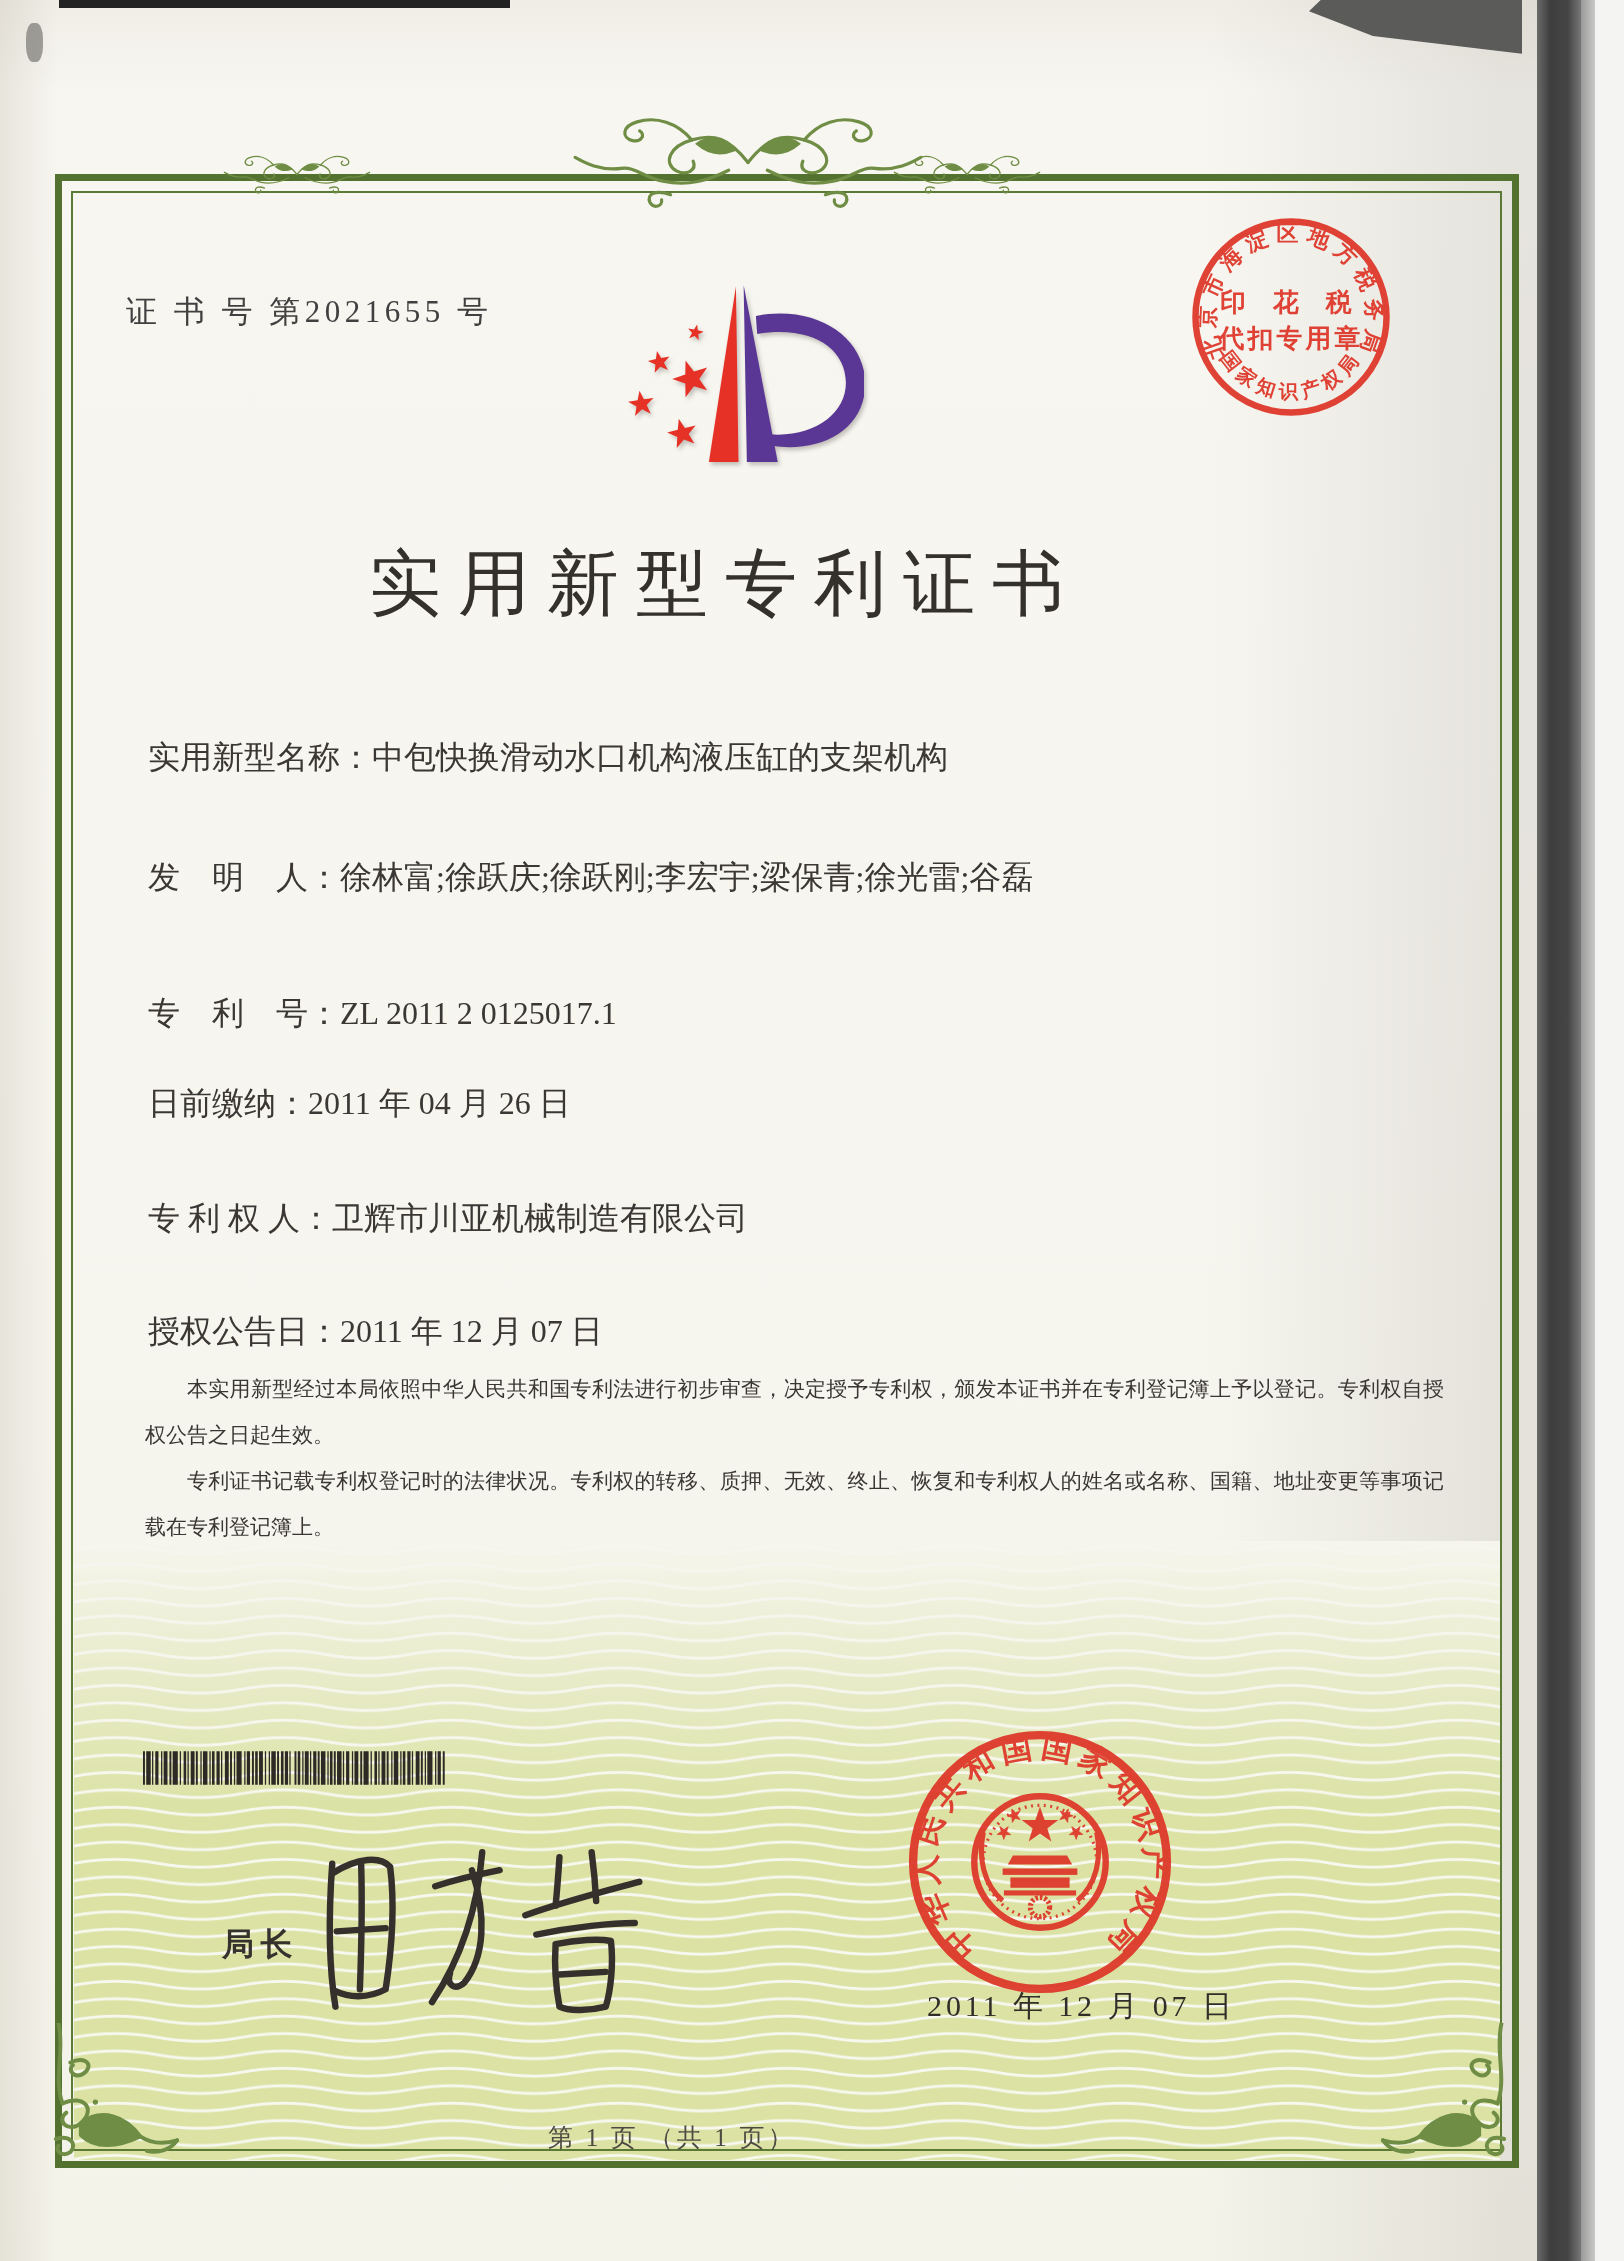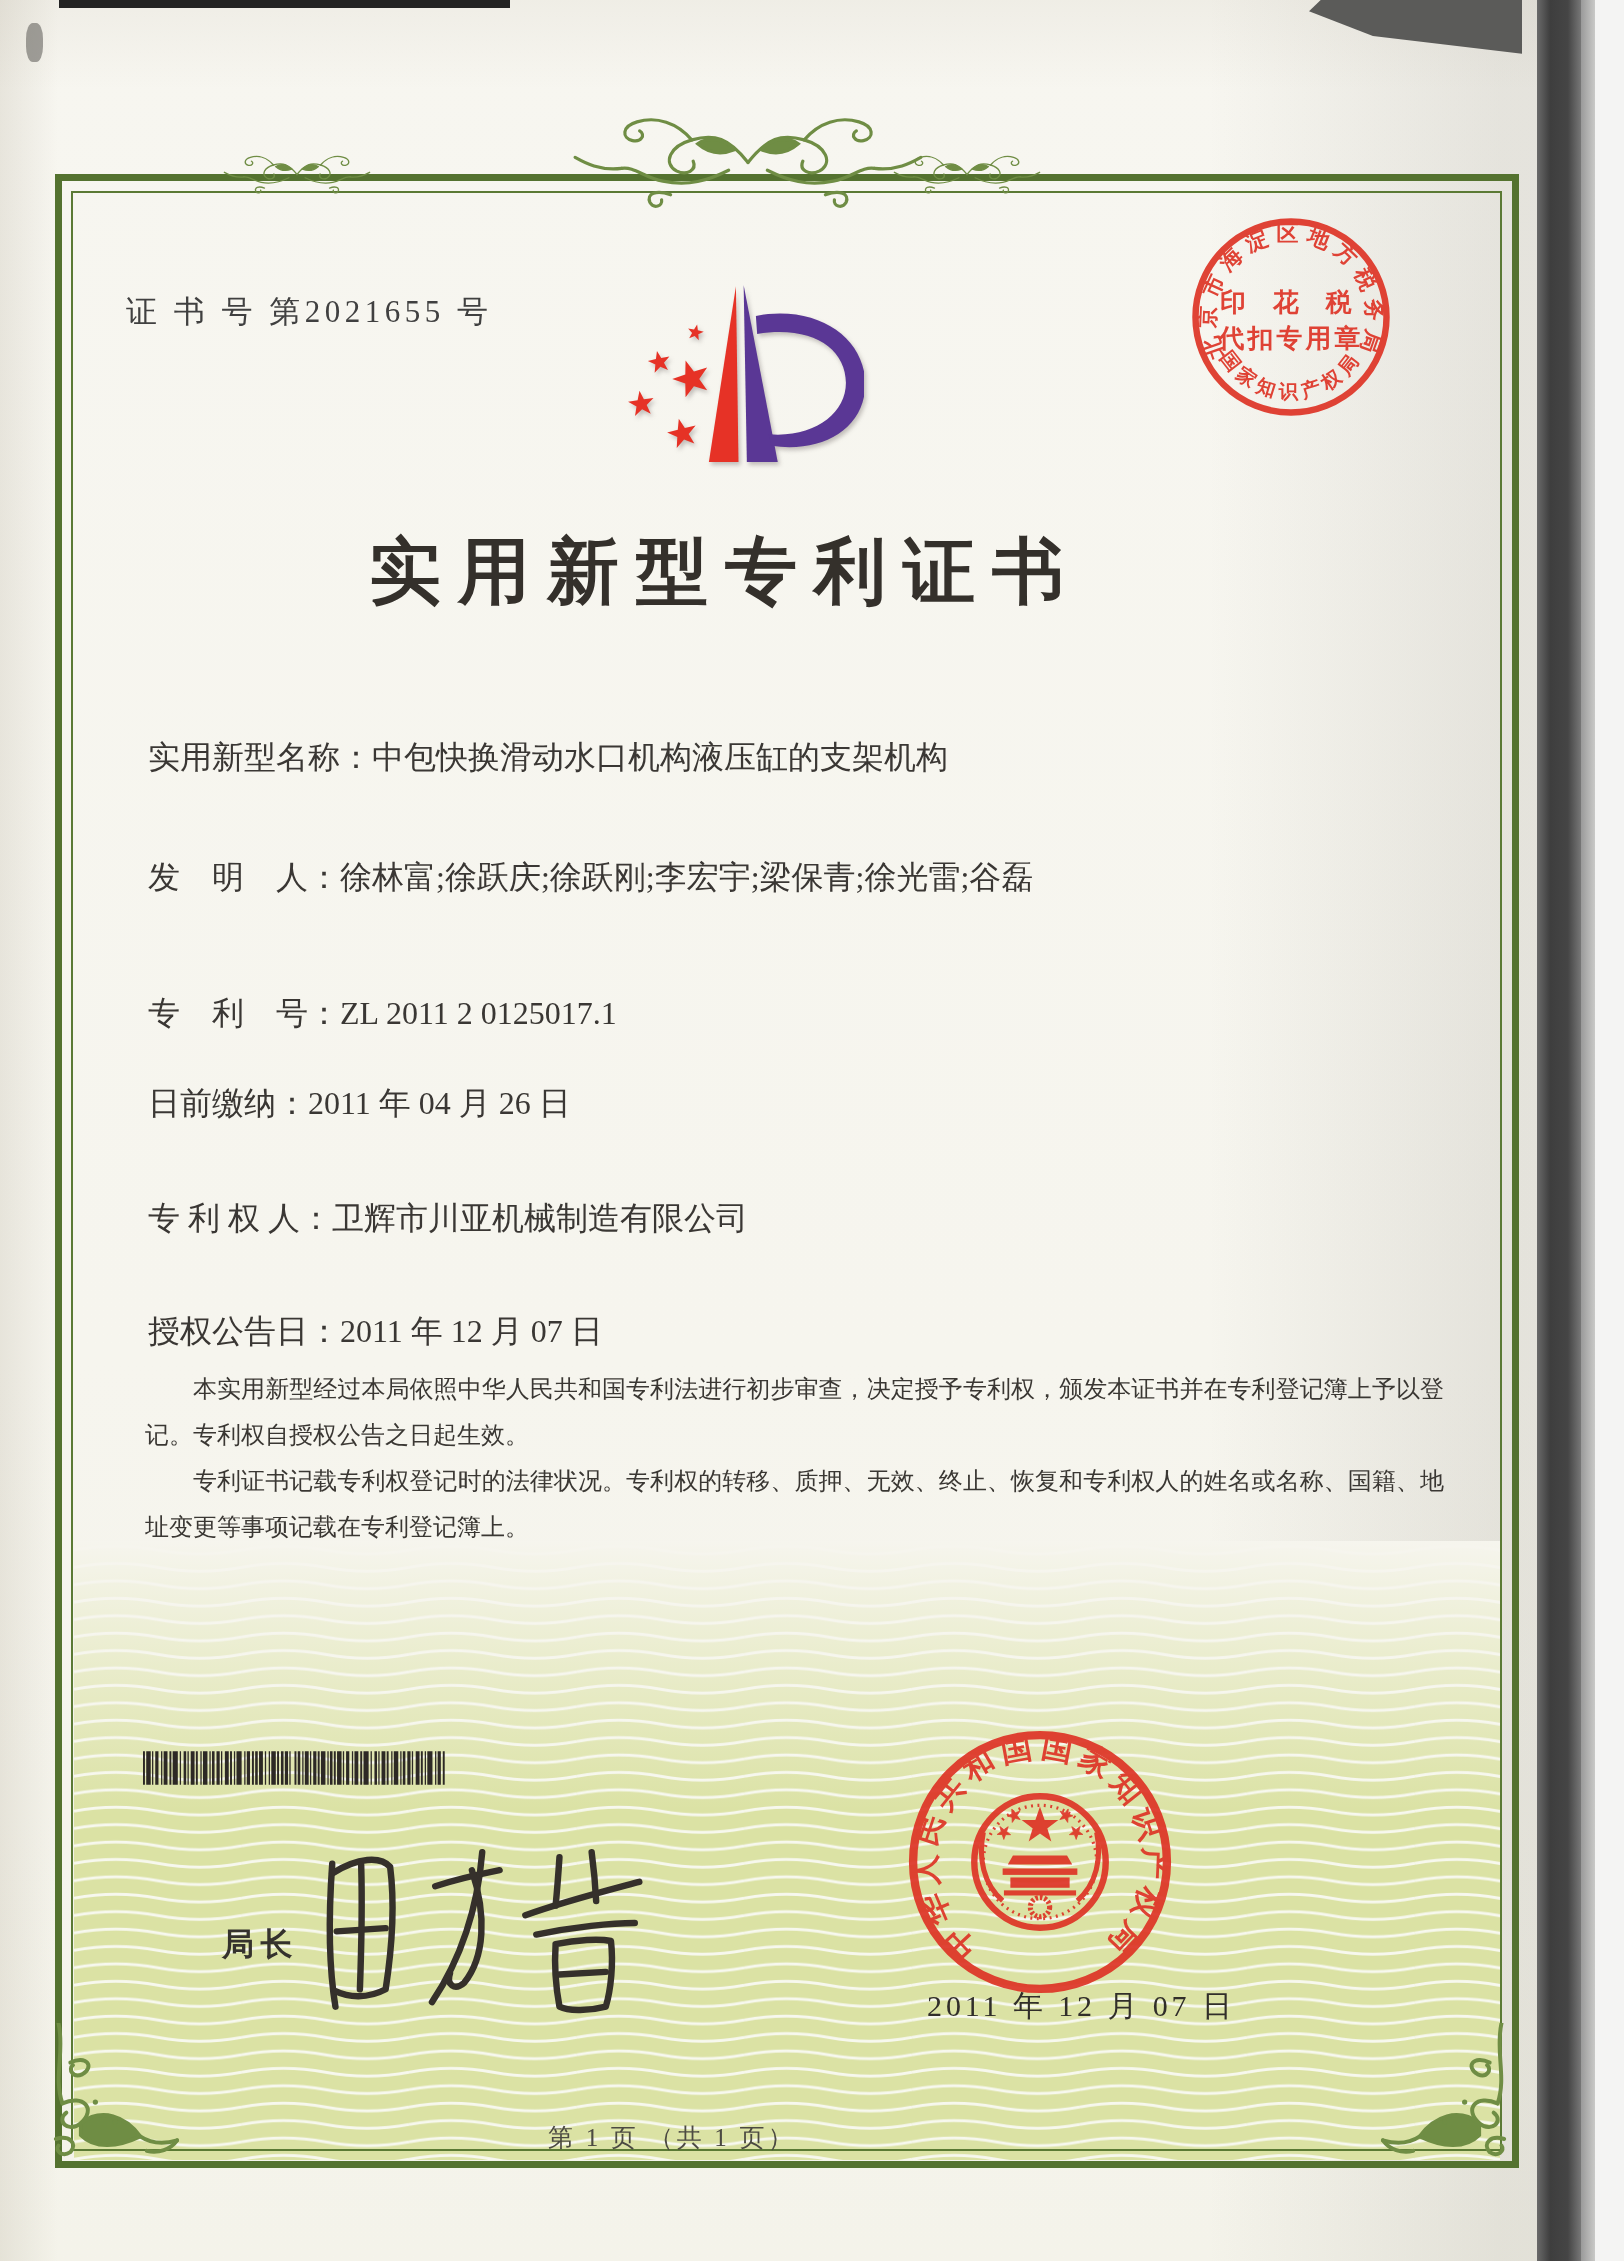--- a/index.html
+++ b/index.html
@@ -25,30 +25,30 @@
   .scan-top-left-dot{left:26px;top:23px;width:17px;height:39px;background:rgba(90,88,84,.55);border-radius:40%;}
   
   .frame-outer{left:55px;top:174px;width:1464px;height:1994px;border:7px solid #54722f;box-sizing:border-box;}
   .frame-inner{left:71px;top:191px;width:1431px;height:1960px;border:2.6px solid #5b7a35;box-sizing:border-box;}
   
   .guilloche{left:74px;top:1541px;width:1426px;height:619px;}
   .guilloche-fade{left:74px;top:1541px;width:1426px;height:271px;
     background:linear-gradient(180deg,#f6f5ee 0%,rgba(246,245,238,.55) 45%,rgba(246,245,238,0) 100%);}
   
   .cert-no{left:126px;top:279px;font-size:31px;letter-spacing:4.5px;color:#404040;margin-top:12px;}
-  .title{left:193px;top:524px;width:1064px;text-align:center;font-size:72px;font-weight:bold;
+  .title{left:193px;top:536px;width:1064px;text-align:center;font-size:72px;font-weight:normal;
          letter-spacing:17px;color:#34302b;}
   .field{font-size:32px;color:#3a3734;white-space:nowrap;}
   .f0{left:148px;top:736px;text-align:right;}
   .f1{left:148px;top:856px;}
   .f2{left:148px;top:952px;margin-top:40px;}
   .f3{left:148px;top:1082px;}
   .f4{left:148px;top:1197px;}
   .f5{left:148px;top:1310px;}
-  .body-text{left:145px;top:1366px;width:1299px;font-size:24px;line-height:46px;color:#3a3733;text-align:justify;}
+  .body-text{left:145px;top:1366px;width:1299px;font-size:21px;line-height:46px;color:#3a3733;text-align:justify;}
   .body-text p{margin:0;text-indent:2em;}
   .role-label{left:222px;top:1923px;font-size:32px;letter-spacing:6.4px;color:#35322d;font-weight:bold;}
   .issue-date{left:927px;top:1986px;font-size:30px;letter-spacing:3.9px;color:#312e2a;}
   .page-footer{left:548px;top:2121px;font-size:25px;letter-spacing:3.2px;color:#4c4a42;}
   .visually-hidden{position:absolute;width:0.6px;height:0.6px;overflow:hidden;clip:rect(0 0 0 0);}
   
   .stamp{opacity:.92;}
   .logo-shadow{filter:drop-shadow(2.6px 3.2px 1.9px rgba(70,60,60,.30));}
 </style>
 </head>

